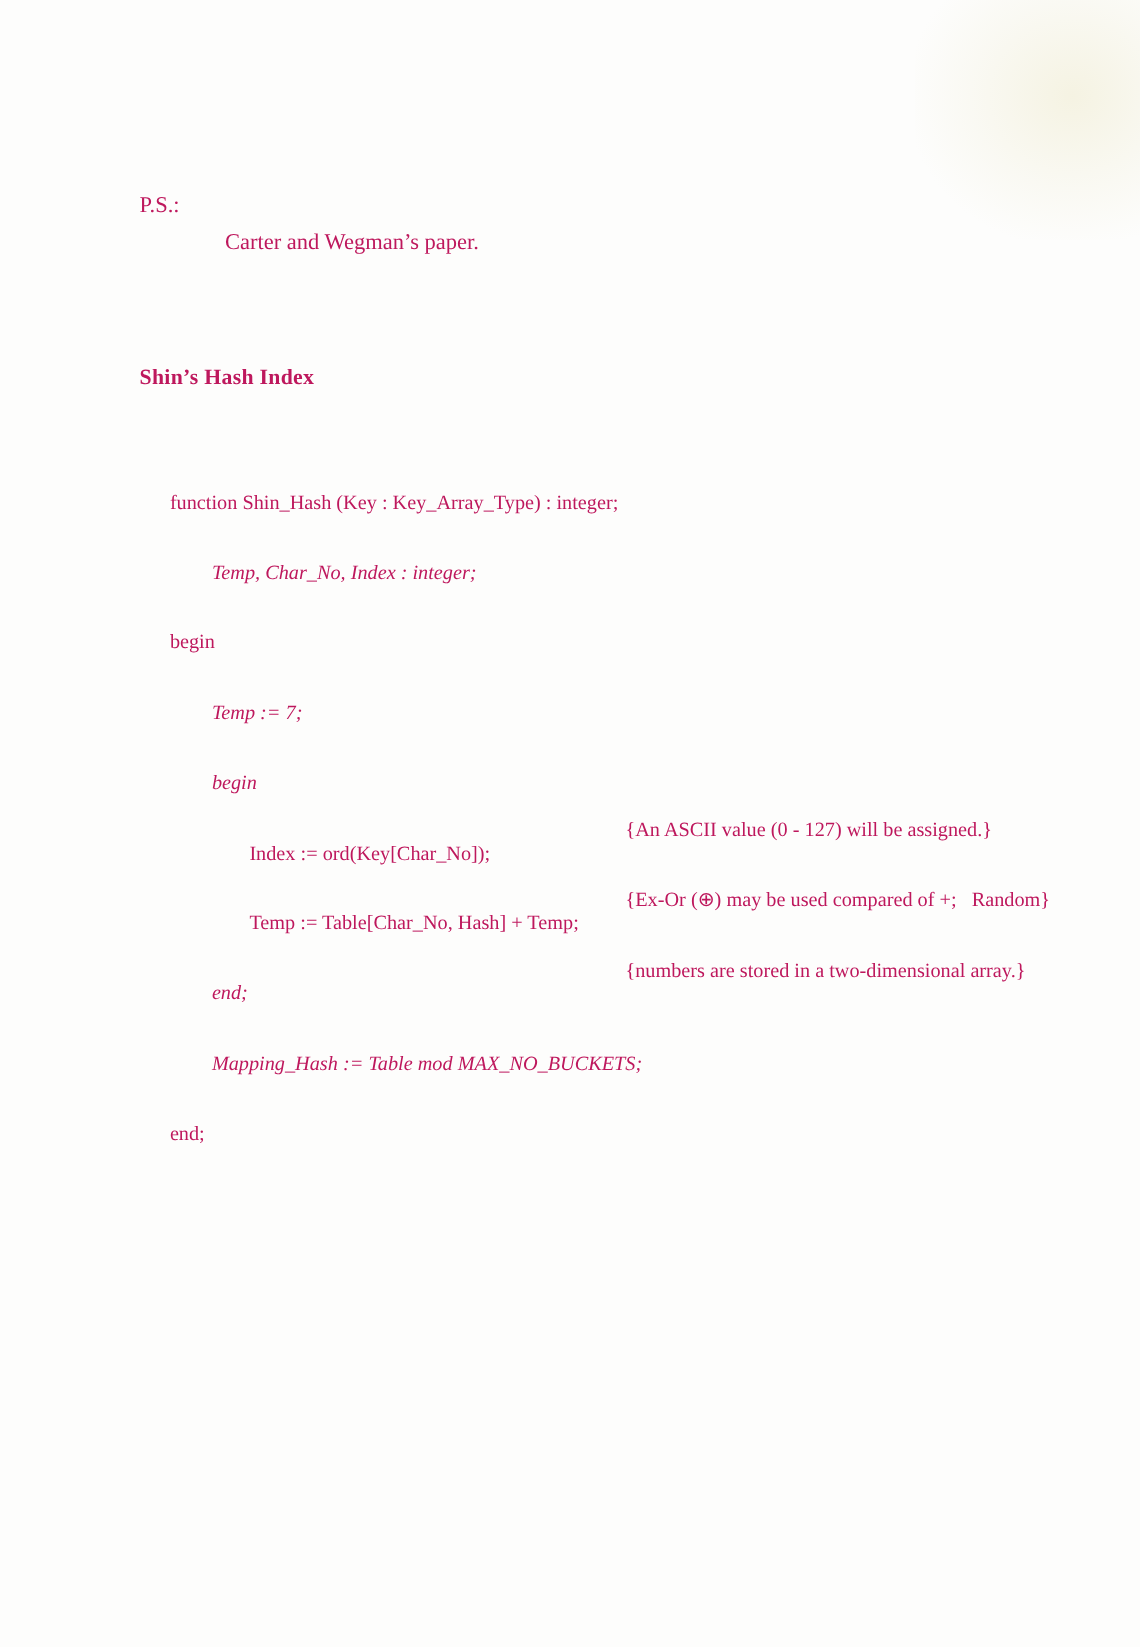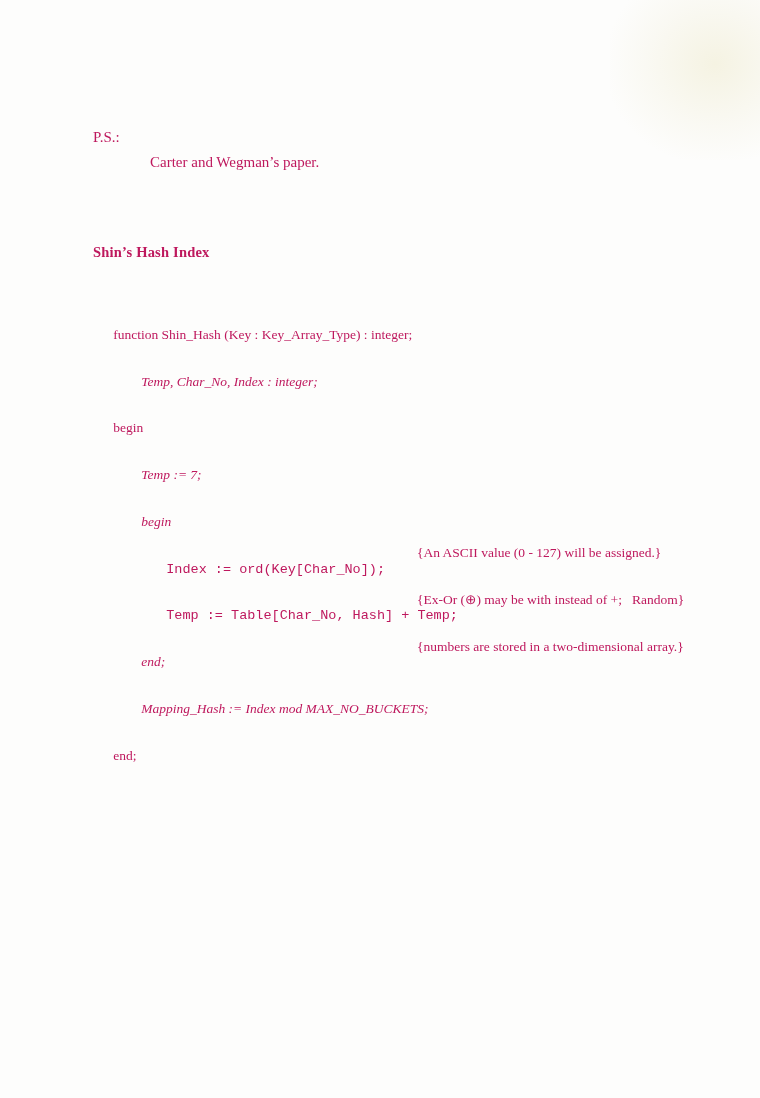--- a/index.html
+++ b/index.html
@@ -63,21 +63,21 @@
     line-height: 15.6px;
     white-space: pre;
   }
   .code-line {
     position: relative;
     height: 15.6px;
   }
   .code-text { display: inline-block; }
   .ind0 { padding-left: 0; }
   .ind1 { padding-left: 28px; font-style: italic; }
-  .ind2 { padding-left: 53px; font-family: Liberation Mono, monospace; }
+  .ind2 { padding-left: 53px; }
   .code-comment {
     position: absolute;
     left: 288px;
     top: 0;
     white-space: pre;
     margin-left: 36px;
   }
 </style>
 </head>
 <body>
@@ -111,27 +111,27 @@
     </div>
     <div class="code-line">
       <span class="code-text ind1">begin</span>
     </div>
     <div class="code-line">
       <span class="code-text ind2">Index := ord(Key[Char_No]);</span>
       <span class="code-comment">{An ASCII value (0 - 127) will be assigned.}</span>
     </div>
     <div class="code-line">
       <span class="code-text ind2">Temp := Table[Char_No, Hash] + Temp;</span>
-      <span class="code-comment">{Ex-Or (⊕) may be with instead of +;   Random}</span>
+      <span class="code-comment">{Ex-Or (⊕) may be used compared of +;   Random}</span>
     </div>
     <div class="code-line">
       <span class="code-text ind1">end;</span>
       <span class="code-comment">{numbers are stored in a two-dimensional array.}</span>
     </div>
     <div class="code-line">
-      <span class="code-text ind1">Mapping_Hash := Index mod MAX_NO_BUCKETS;</span>
+      <span class="code-text ind1">Mapping_Hash := Table mod MAX_NO_BUCKETS;</span>
     </div>
     <div class="code-line">
       <span class="code-text ind0">end;</span>
     </div>
   </div>
 
 </div>
 
 </body></html>

